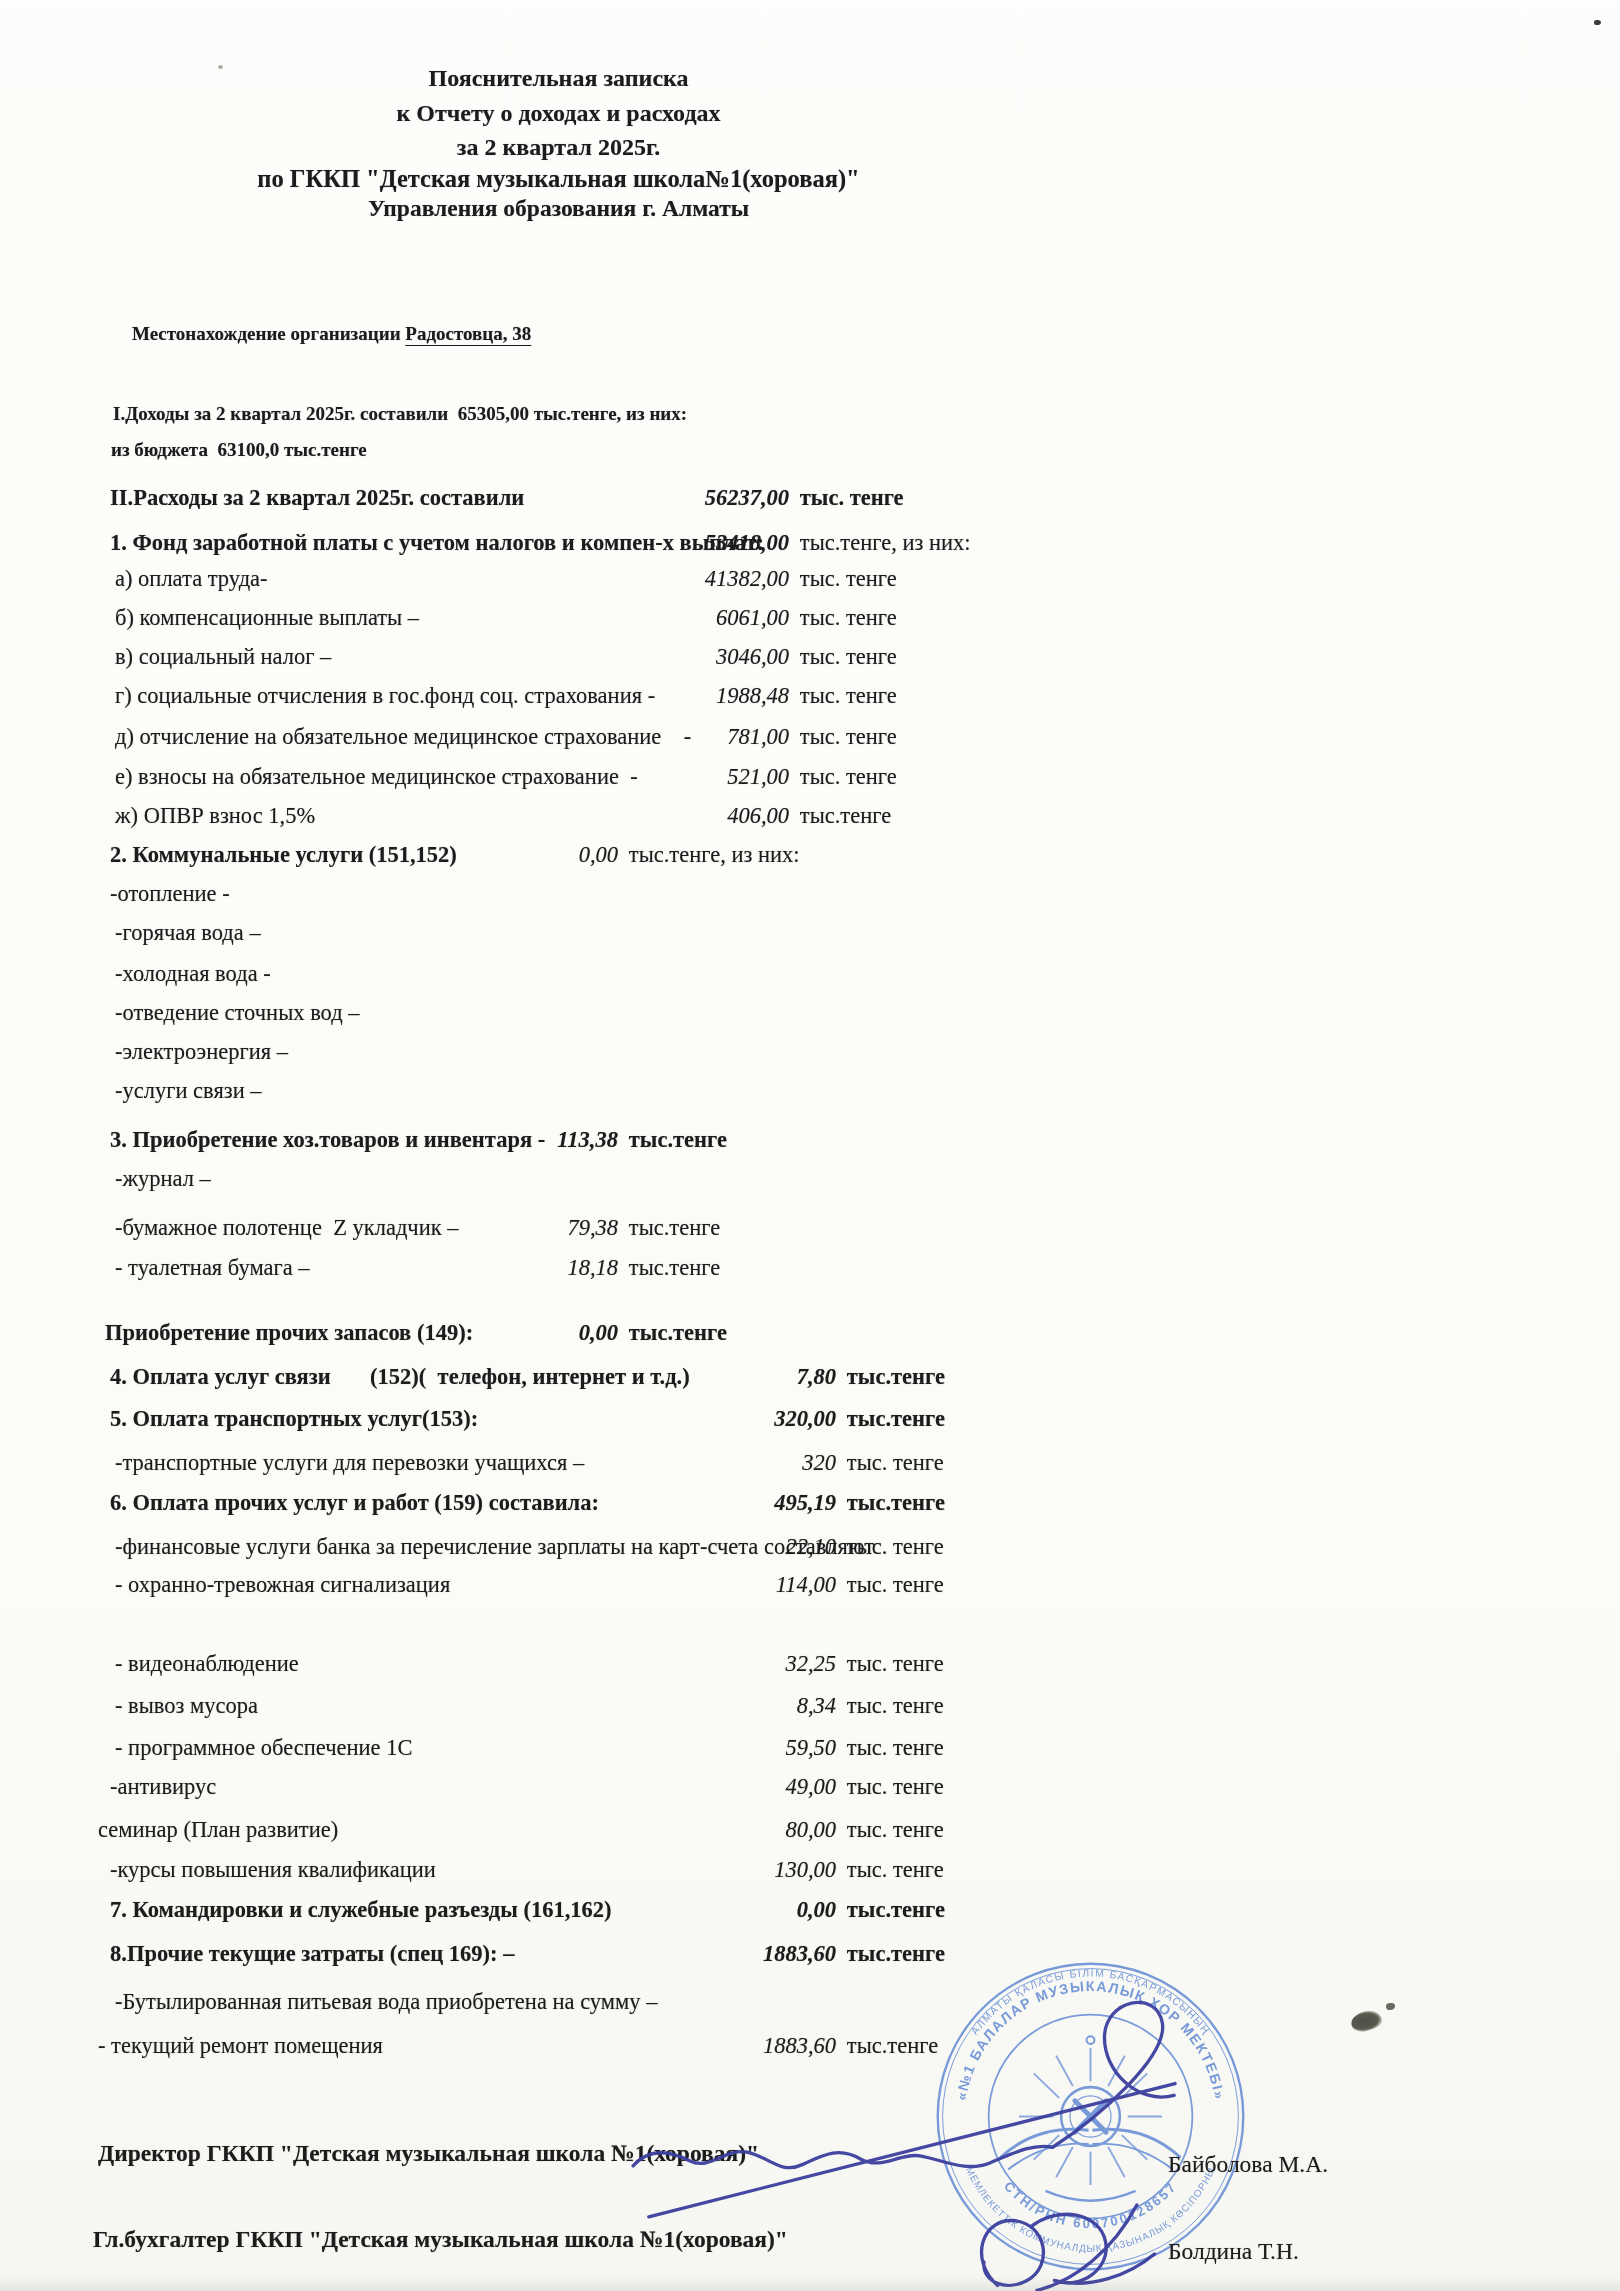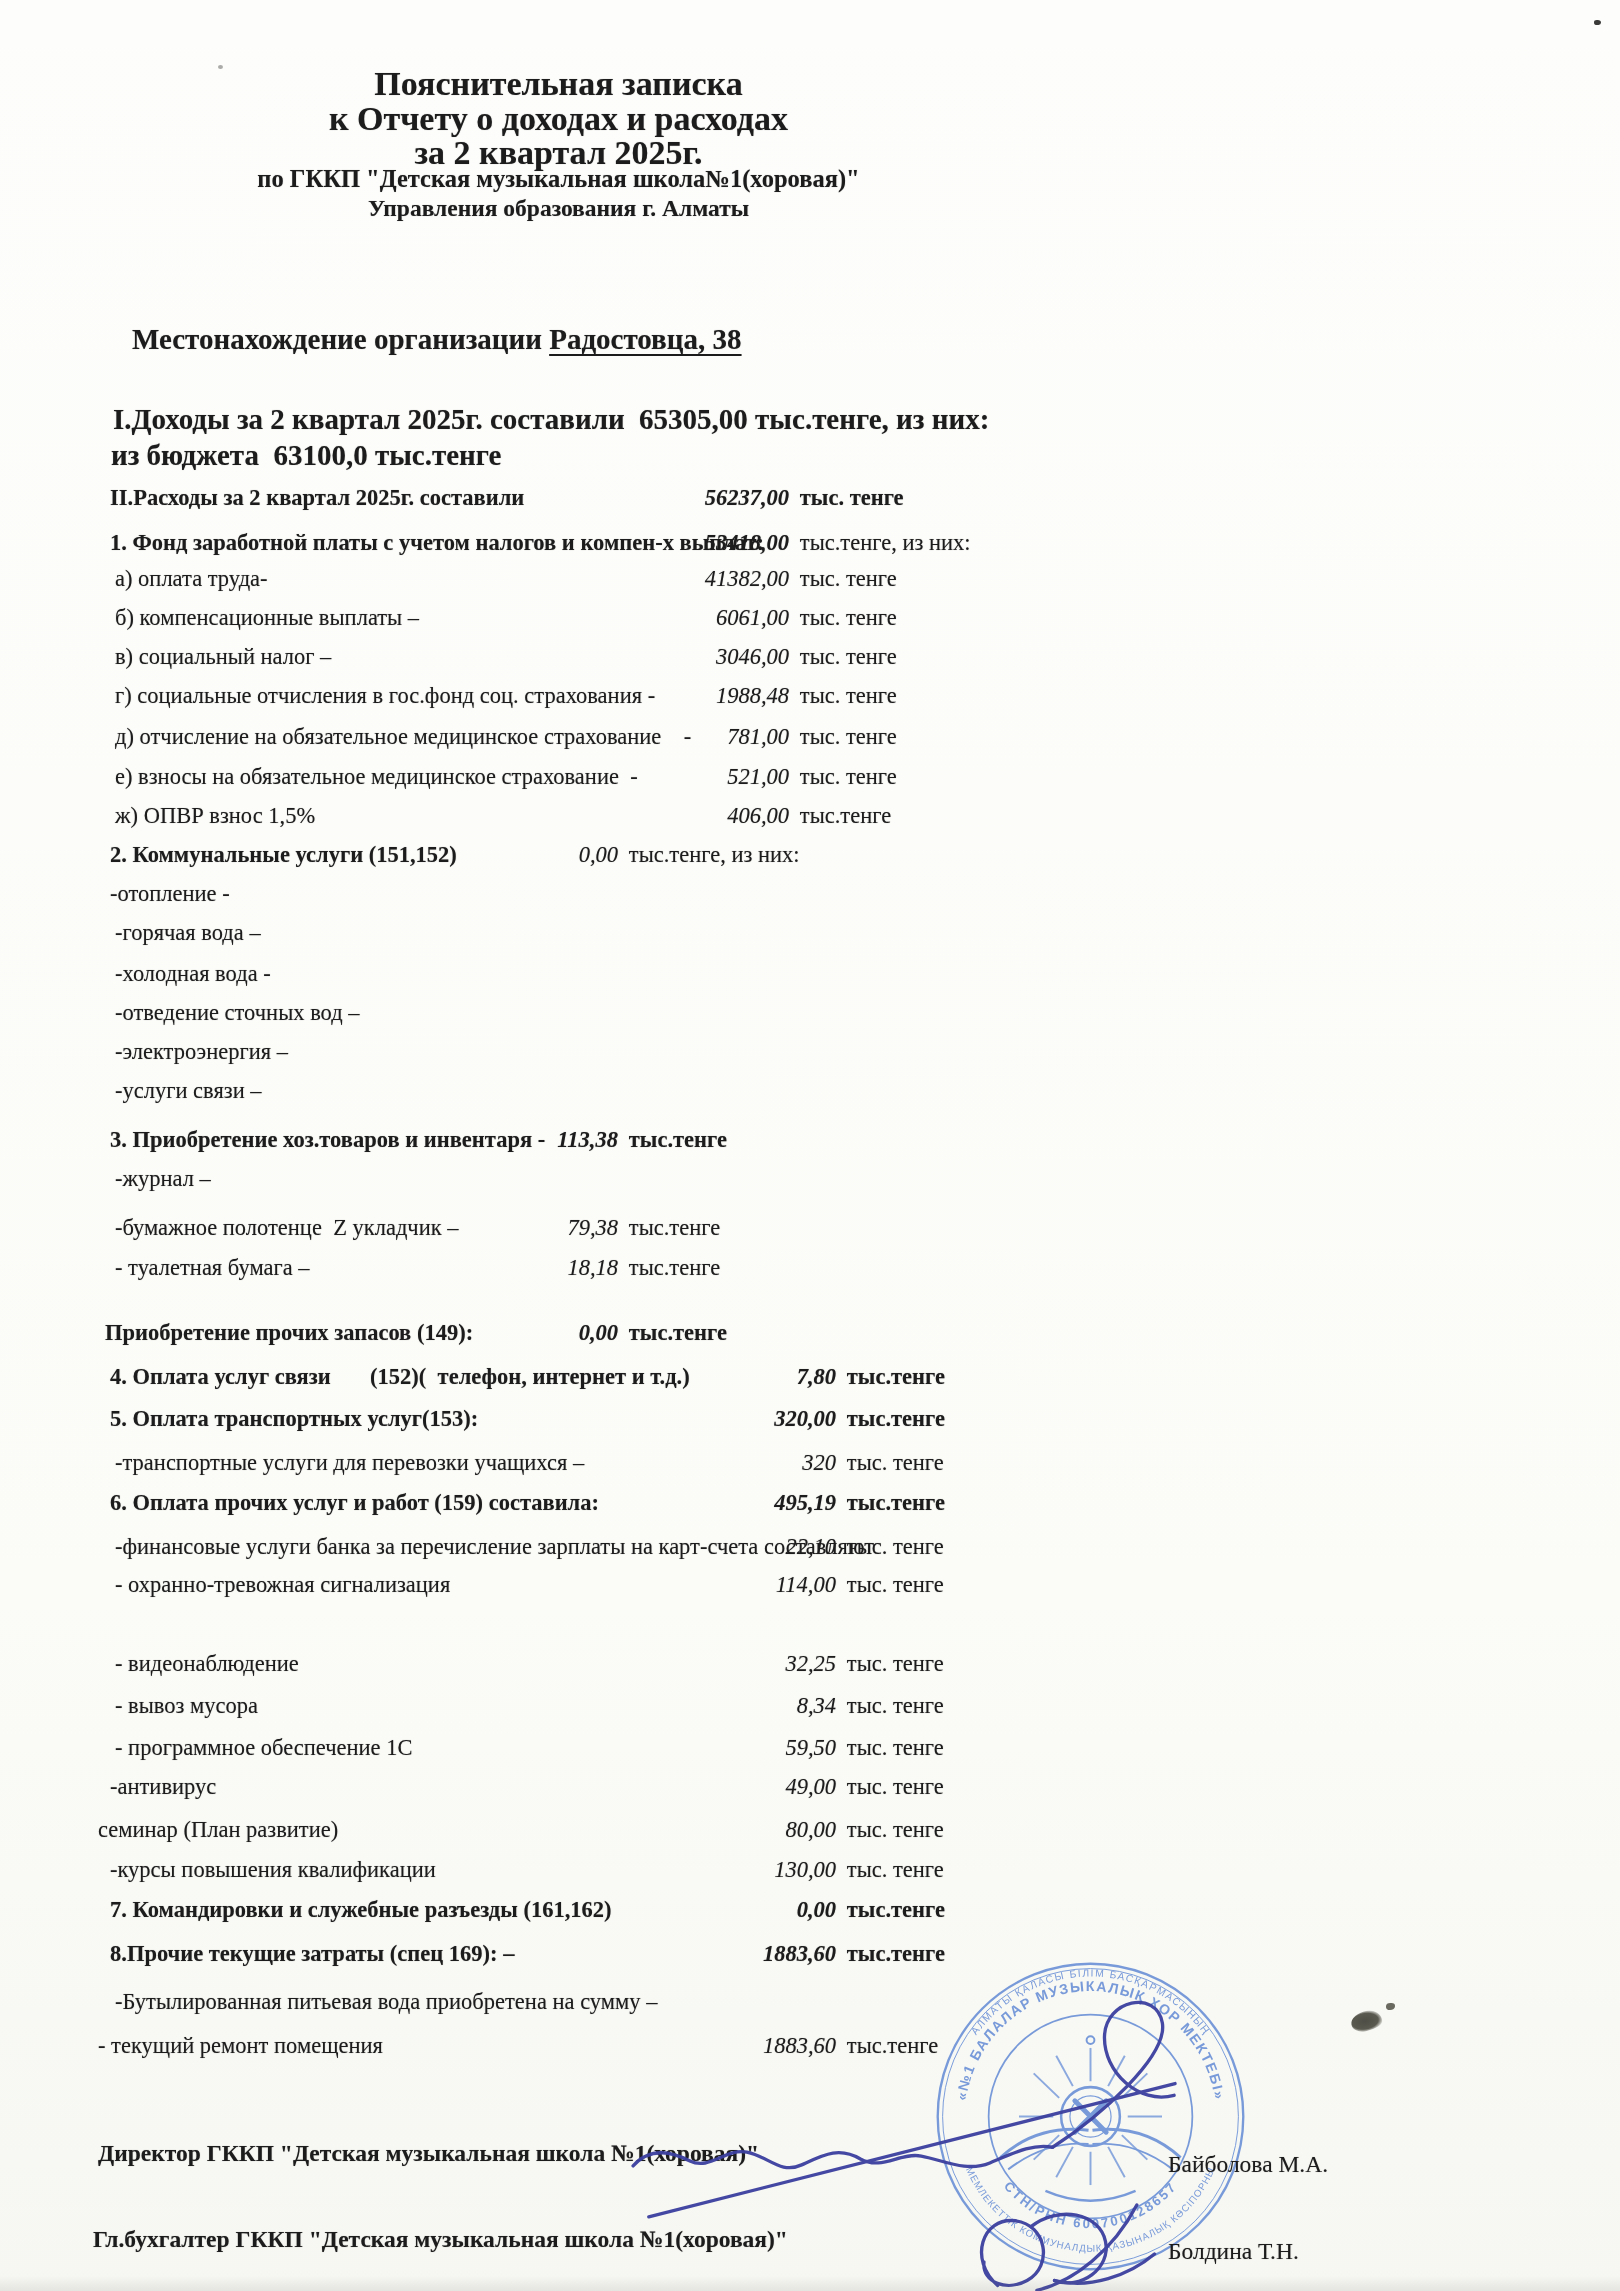--- a/index.html
+++ b/index.html
@@ -7,24 +7,24 @@
     position:relative;width:1620px;height:2292px;margin:0 auto;
     background:linear-gradient(180deg,#fdfdfb 0%,#fbfbf8 70%,#f6f6f2 100%);
     font-family:"Liberation Serif","DejaVu Serif",serif;
     color:#1c1c1c;overflow:hidden;
   }
   .txt{text-shadow:0 0 1px rgba(50,50,50,.45);}
   .b{font-weight:bold;}
   .u{text-decoration:underline;text-underline-offset:4.9px;}
   .titleblock{position:absolute;left:0;top:0;width:1117px;text-align:center;}
   .t-line{position:absolute;width:100%;white-space:pre;}
-  .t1{font-size:34px;font-weight:bold;}
+  .t1{font-size:24px;font-weight:bold;}
   .t2{font-size:24.5px;font-weight:bold;}
   .t3{font-size:23.5px;font-weight:600;}
-  .freeline{position:absolute;white-space:pre;font-size:29px;}
+  .freeline{position:absolute;white-space:pre;font-size:19px;}
   .row{position:absolute;left:0;width:100%;height:29px;font-size:22.5px;line-height:29px;}
   .lbl{position:absolute;white-space:pre;}
   .xs{left:110px;}  
   .xi{left:115px;}  
   .xp{left:105px;}  
   .xr{left:98px;}  
   .val{position:absolute;top:0;display:flex;}
   .num{display:inline-block;text-align:right;white-space:pre;font-style:italic;}
   .unit{margin-left:10.8px;white-space:pre;}
   .col-a{left:603px;} .col-a .num{width:186px;}

